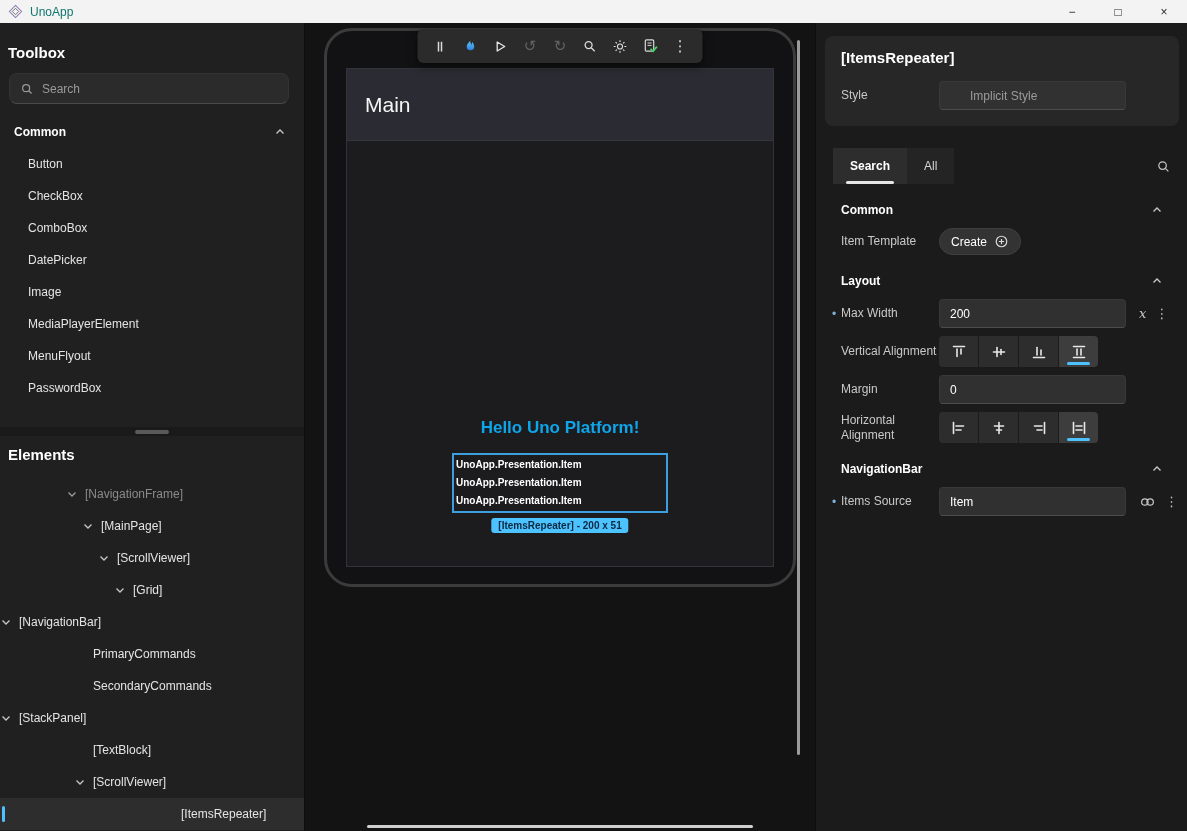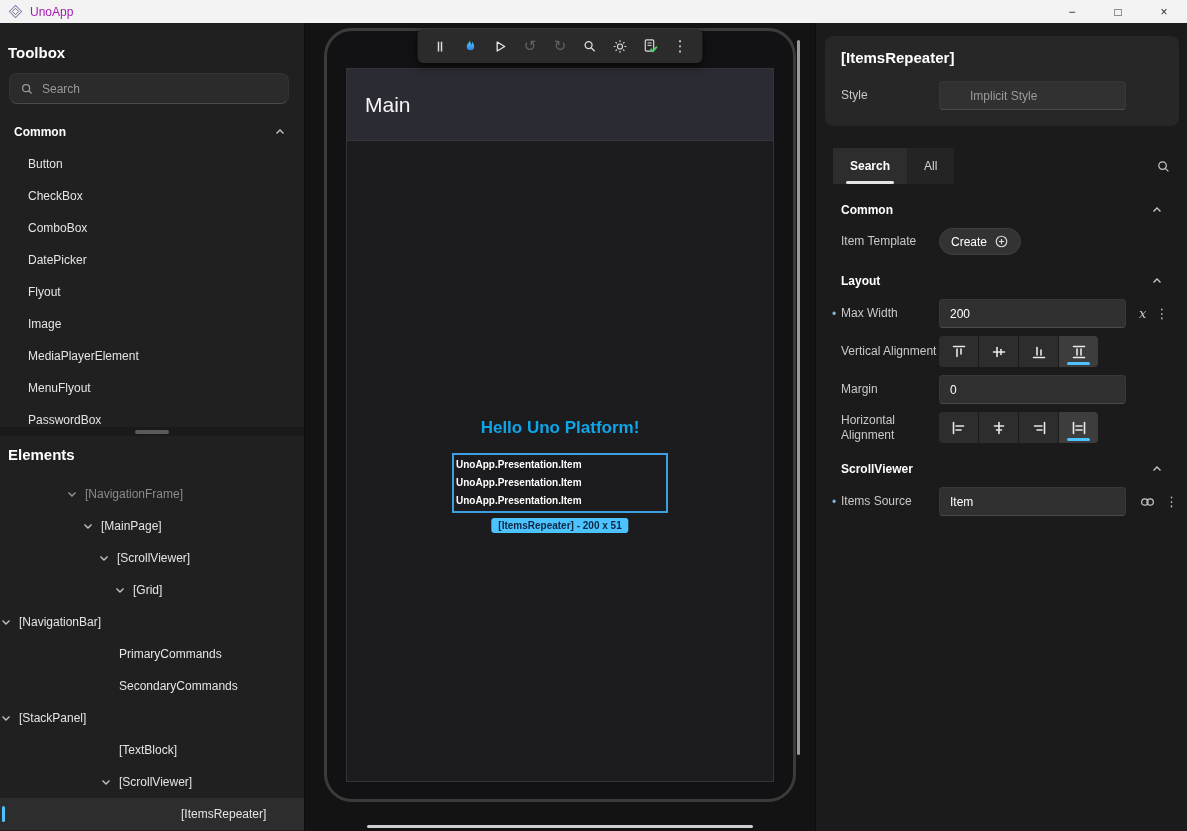--- a/index.html
+++ b/index.html
@@ -2,21 +2,21 @@
 <html style="--accent: #4cc2ff; --sel: #3d9ee0; --check-green: #46d06a; --flame-top: #5bd3ff; --flame-bottom: #2f7fe0;"><head>
 <meta charset="utf-8">
 <style>
   * { box-sizing: border-box; margin: 0; padding: 0; }
   html, body { width: 1187px; height: 831px; overflow: hidden; }
   body { font-family: "Liberation Sans", sans-serif; background: #131313; position: relative; }
   button { cursor: pointer; }
 
   
   .titlebar { height: 23px; background: #f3f3f3; display: flex; align-items: center; padding-left: 8px; gap: 7px; }
-  .app-name { font-size: 12px; color: #a21caf; }
+  .app-name { font-size: 12px; color: #0f766e; }
   .win-controls { margin-left: auto; display: flex; height: 100%; }
   .win-btn { width: 46px; height: 100%; display: flex; align-items: center; justify-content: center; background: none; border: none; font-size: 12px; color: #2b2b2b; font-family: inherit; }
 
   .app { position: absolute; top: 23px; left: 0; right: 0; bottom: 0; display: flex; justify-content: center; }
 
   
   .left-panel { width: 305px; flex: none; background: #202020; display: flex; flex-direction: column; color: #e4e4e4; border-right: 1px solid #0e0e0e; }
   .toolbox { flex: 0 0 404px; overflow: hidden; }
   .panel-title { font-size: 15px; font-weight: bold; color: #ffffff; padding: 21px 0 0 8px; }
   .elements-title { padding-top: 10px; }
@@ -27,30 +27,30 @@
   .tb-item { height: 32px; display: flex; align-items: center; padding-left: 28px; font-size: 12px; color: #e4e4e4; }
   .splitter { flex: 0 0 9px; background: #1a1a1a; display: flex; align-items: center; justify-content: center; }
   .splitter-thumb { width: 34px; height: 4px; border-radius: 2px; background: #5a5a5a; }
   .elements-panel { flex: 1; overflow: hidden; }
   .tree { margin-top: 15px; }
   .tree-row { height: 32px; display: flex; align-items: center; font-size: 12px; position: relative; }
   .tree-row .chev { width: 18px; display: flex; align-items: center; }
   .tree-label { margin-left: 1px; color: #e4e4e4; }
   .tree-label.muted { color: #8a8a8a; }
   .d0 { padding-left: 66px; } .d1 { padding-left: 82px; } .d2 { padding-left: 98px; }
-  .d3 { padding-left: 114px; } .d4 { } .d5 { padding-left: 100px; } .d6 { padding-left: 162px; }
+  .d3 { padding-left: 114px; } .d4 { } .d5 { padding-left: 74px; } .d6 { padding-left: 162px; }
   .tree-row.selected { background: #2d2d2d; }
   .tree-row.selected::before { content: ""; position: absolute; left: 2px; top: 8px; width: 3px; height: 16px; border-radius: 2px; background: var(--accent, #4cc2ff); }
 
   
   .center { flex: 1; position: relative; background: #131313; overflow: hidden; }
   .canvas-toolbar { position: absolute; top: 6px; left: 50%; transform: translateX(-50%); height: 34px; background: #2b2b2b; border-radius: 6px; display: flex; align-items: center; gap: 9px; padding: 0 12px; box-shadow: 0 3px 10px rgba(0,0,0,.55); z-index: 6; }
   .tool-btn { width: 21px; height: 26px; display: flex; align-items: center; justify-content: center; background: none; border: none; color: #dcdcdc; font-size: 15px; font-family: inherit; }
   .tool-btn.disabled { color: #626262; }
-  .device { position: absolute; top: 5px; left: 50%; transform: translateX(-50%); width: 472px; height: 774px; border: 3px solid #3b3b3b; border-radius: 28px; background: #121214; z-index: 1; }
+  .device { position: absolute; top: 5px; left: 50%; transform: translateX(-50%); width: 472px; height: 559px; border: 3px solid #3b3b3b; border-radius: 28px; background: #121214; z-index: 1; }
   .screen { position: absolute; left: 19px; right: 19px; top: 37px; bottom: 17px; background: #1c1c1f; border: 1px solid #343438; overflow: hidden; }
   .screen-header { height: 72px; background: #2b2b33; display: flex; align-items: center; padding-left: 18px; font-size: 21px; color: #f5f5f5; border-bottom: 1px solid rgba(255,255,255,.05); }
   .hello { position: absolute; top: 349px; left: 0; right: 0; text-align: center; font-size: 17px; font-weight: bold; color: #0ea5e9; }
   .repeater-sel { position: absolute; top: 384px; left: 50%; transform: translateX(-50%); width: 216px; border: 2px solid var(--sel, #3d9ee0); padding: 1px 0 1px 2px; }
   .repeater-line { font-size: 10px; font-weight: bold; color: #ffffff; line-height: 18px; white-space: nowrap; }
   .sel-badge { position: absolute; top: 449px; left: 50%; transform: translateX(-50%); background: var(--accent, #4cc2ff); color: #0b2840; font-size: 10px; font-weight: bold; padding: 2px 7px; border-radius: 3px; white-space: nowrap; z-index: 3; }
   .v-scroll { position: absolute; right: 15px; top: 17px; width: 3px; height: 715px; background: #9b9b9b; border-radius: 2px; z-index: 7; }
   .h-scroll { position: absolute; bottom: 3px; left: 50%; transform: translateX(-50%); width: 386px; height: 3px; background: #cfcfcf; border-radius: 2px; z-index: 7; }
 
   
@@ -135,23 +135,20 @@
         <div class="tb-item">
             <span>CheckBox</span>
           </div>
         <div class="tb-item">
             <span>ComboBox</span>
           </div>
         <div class="tb-item">
             <span>DatePicker</span>
           </div>
         <div class="tb-item">
-            <span>Flyout</span>
-          </div>
-        <div class="tb-item">
             <span>Image</span>
           </div>
         <div class="tb-item">
             <span>MediaPlayerElement</span>
           </div>
         <div class="tb-item">
             <span>MenuFlyout</span>
           </div>
         <div class="tb-item">
             <span>PasswordBox</span>
@@ -452,21 +449,21 @@
                 <path d="M2.5 2.5v11"></path>
                 <path d="M13.5 2.5v11"></path>
                 <path d="M5 6h6"></path>
                 <path d="M5 10h6"></path>
               </svg>
           </button>
         </div>
       </div>
 
       <div class="section-header">
-        <span>ScrollViewer</span>
+        <span>NavigationBar</span>
         <span>
             <svg width="12" height="12" viewBox="0 0 12 12" fill="none" stroke="#c8c8c8" stroke-width="1.3">
               <path d="M2.5 7.5 6 4l3.5 3.5"></path>
             </svg>
           </span>
       </div>
 
       <div class="prop-row">
         <span class="marker">•</span>
         <span class="prop-label">Items Source</span>

